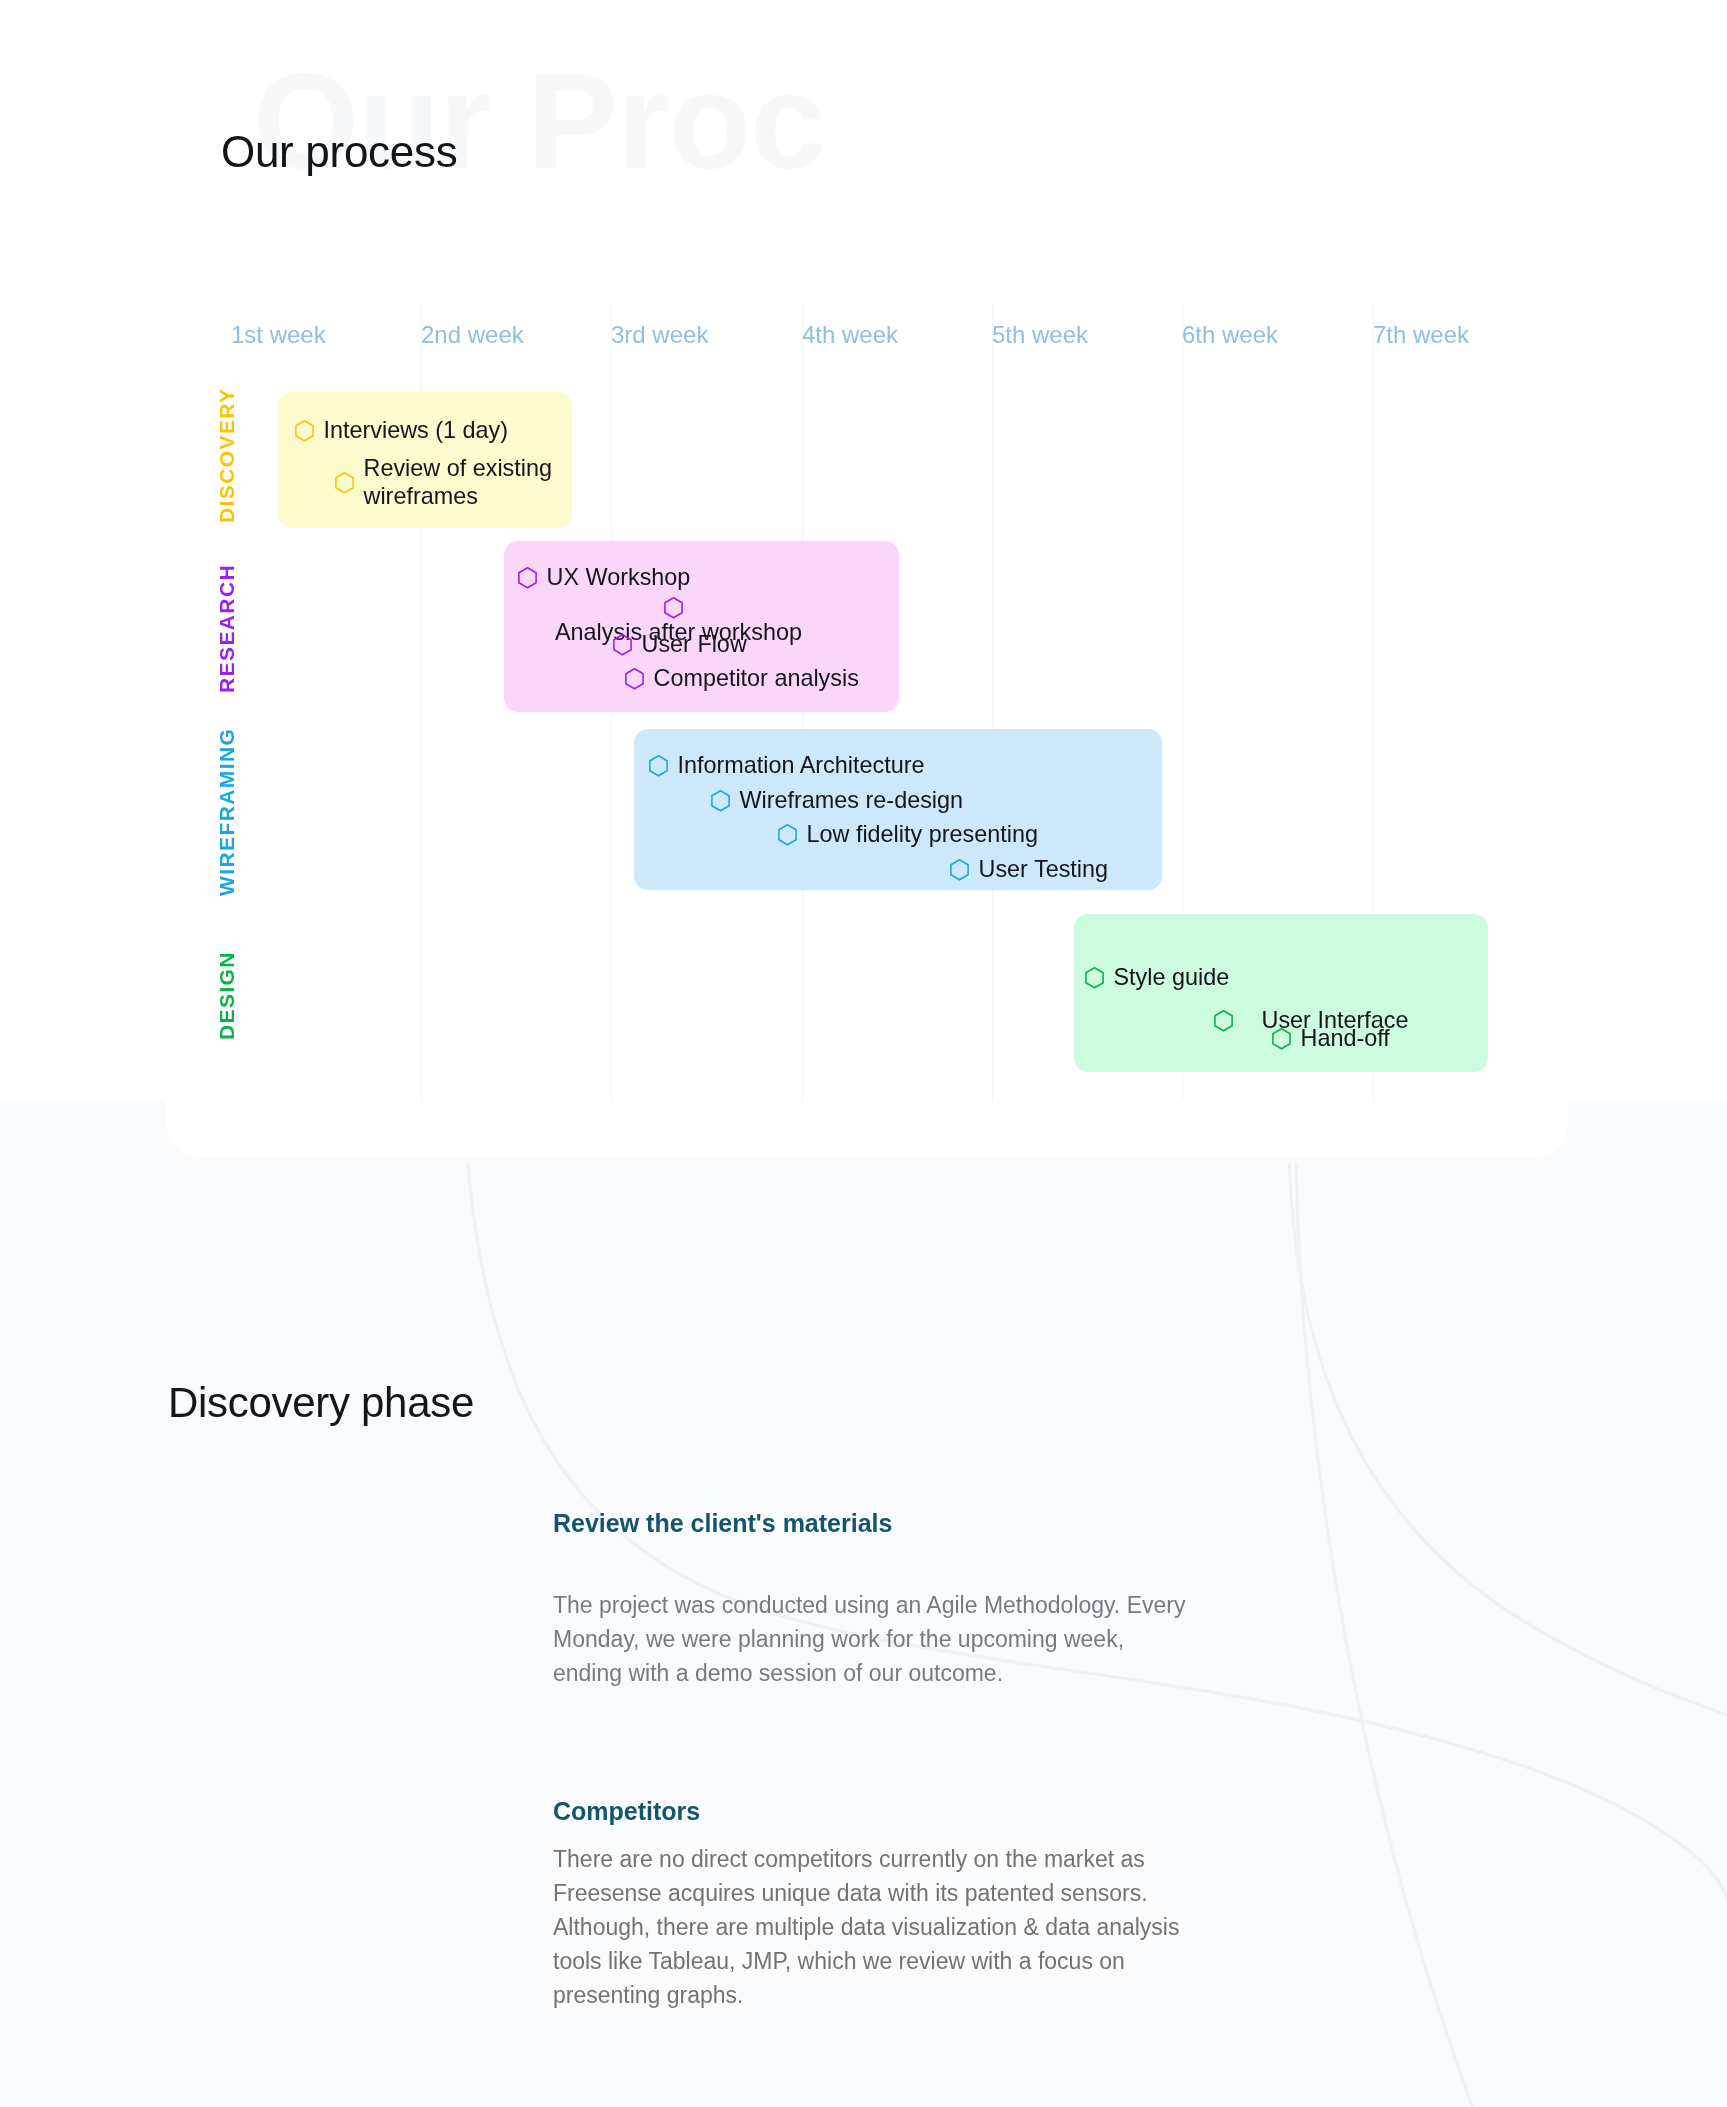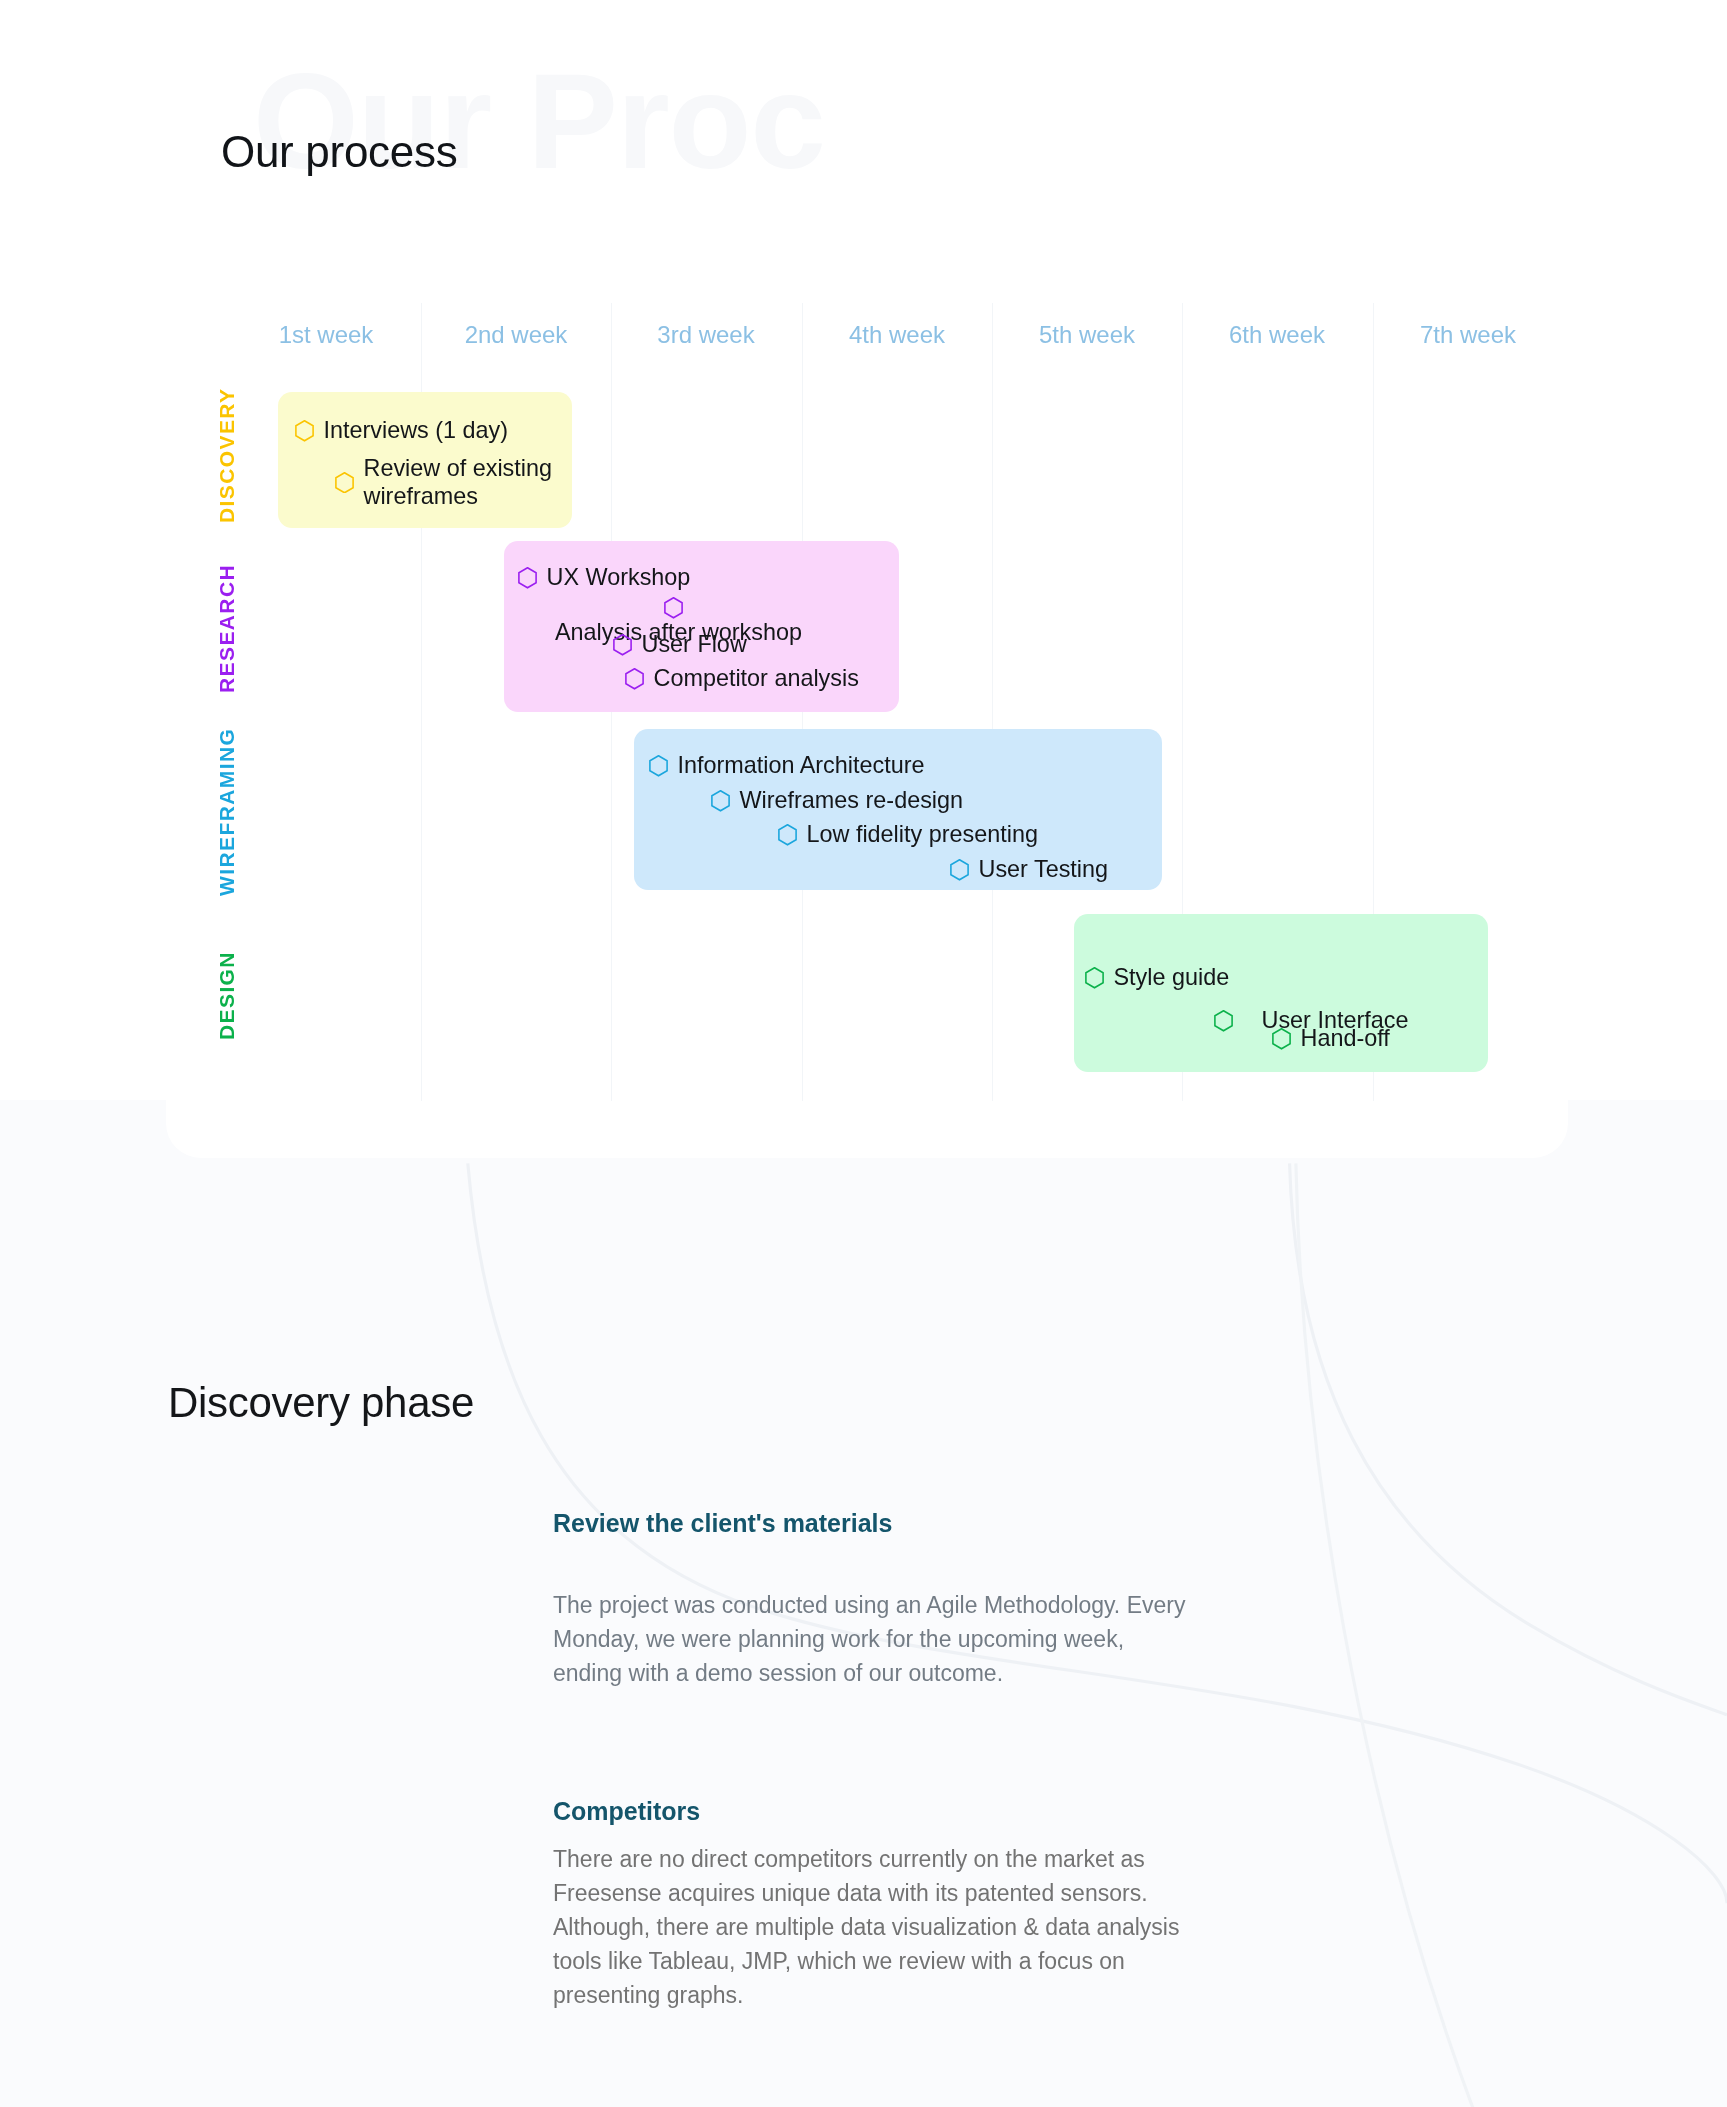--- a/index.html
+++ b/index.html
@@ -92,21 +92,20 @@
     height: 1158px;
     z-index: 10;
   }
   .week-header {
     position: absolute;
     top: 316px;
     height: 38px;
     font-size: 24px;
     font-weight: 500;
     color: #8cc0e4;
-    text-align: center;
     line-height: 38px;
     white-space: nowrap;
   }
   .grid-line {
     position: absolute;
     top: 303px;
     width: 1.3px;
     height: 798px;
     background: #f2f5f8;
   }

